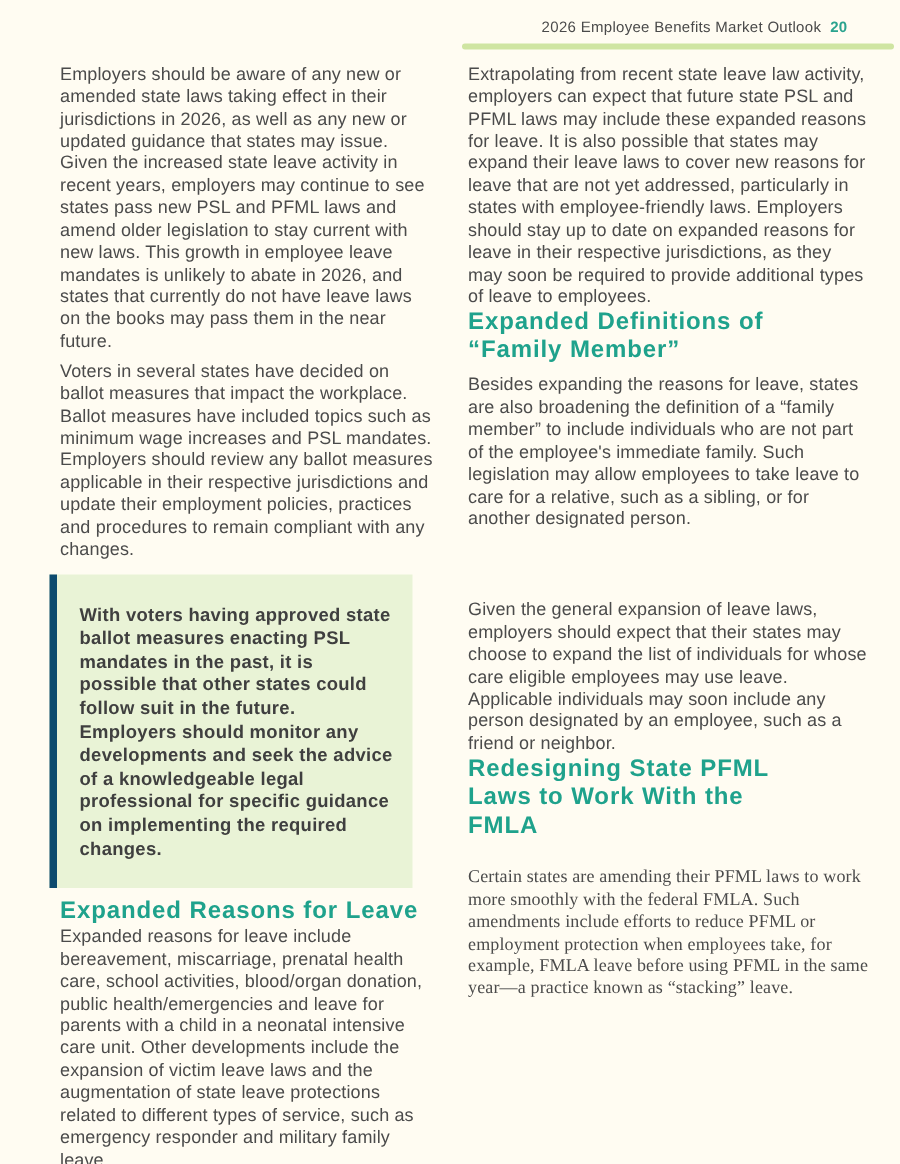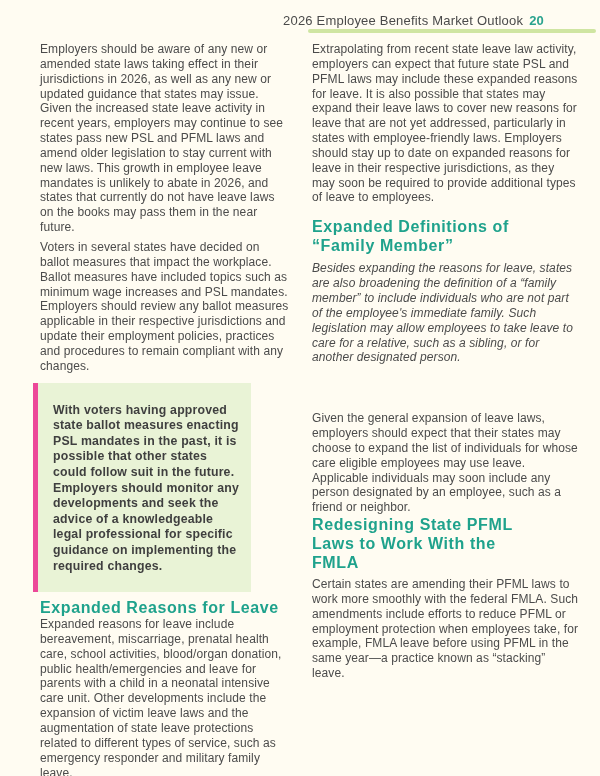--- a/index.html
+++ b/index.html
@@ -6,22 +6,22 @@
   html,body { width:600px; height:776px; }
   body {
     position:relative;
     background:#FFFCF2;
     font-family:"Liberation Sans", sans-serif;
     color:#4A4A4A;
     overflow:hidden;
   }
   
   .running-head {
-    position:absolute; top:13px; right:56px;
-    font-size:13px; letter-spacing:0.2px; color:#4A4A4A;
+    position:absolute; top:13px; right:35px;
+    font-size:10px; letter-spacing:0.2px; color:#4A4A4A;
   }
   .running-head .pagenum {
     color:#2AA38E; font-weight:bold; margin-left:6px;
   }
   .header-rule {
     position:absolute; top:29px; left:308px; right:4px; height:4px;
     background:#CFE5A2; border-radius:2px;
   }
   
   .columns {
@@ -36,37 +36,37 @@
   }
   h2.section {
     color:#1FA28C; font-size:16px; font-weight:bold;
     letter-spacing:0.6px; line-height:19px;
   }
   
   .lc-h1   { margin-top:13px; }
   .lc-p2   { margin-top:5px; }
   .callout {
     margin-top:9px; margin-left:-7px;
-    width:218px; min-height:165px;
-    background:#E9F3D6; border-left:5px solid #ec4899;
+    width:242px; min-height:165px;
+    background:#E9F3D6; border-left:5px solid #0c4a6e;
     padding:20px 12px 18px 15px;
   }
   .callout p {
     font-size:12.3px; line-height:15.6px; font-weight:bold;
     color:#3F3F3F; letter-spacing:0.2px;
   }
   .lc-h2   { margin-top:6px; }
   .lc-p3   { margin-top:6px; }
   .lc-p4   { margin-top:0; }
   
-  .rc-h1   { margin-top:12px; width:230px; }
-  .rc-p2   { margin-top:6px;font-style:italic; }
+  .rc-h1   { width:230px; }
+  .rc-p2   { margin-top:6px; }
   .rc-p3   { margin-top:46px; }
   .rc-h2   { width:230px; }
-  .rc-p4   { margin-top:5px; }
+  .rc-p4   { margin-top:17px;font-family:Liberation Serif, serif; }
 </style>
 </head>
 <body>
 
 <div class="running-head">
   <span>2026 Employee Benefits Market Outlook</span><span class="pagenum">20</span>
 </div>
 <div class="header-rule"></div>
 
 <div class="columns">

